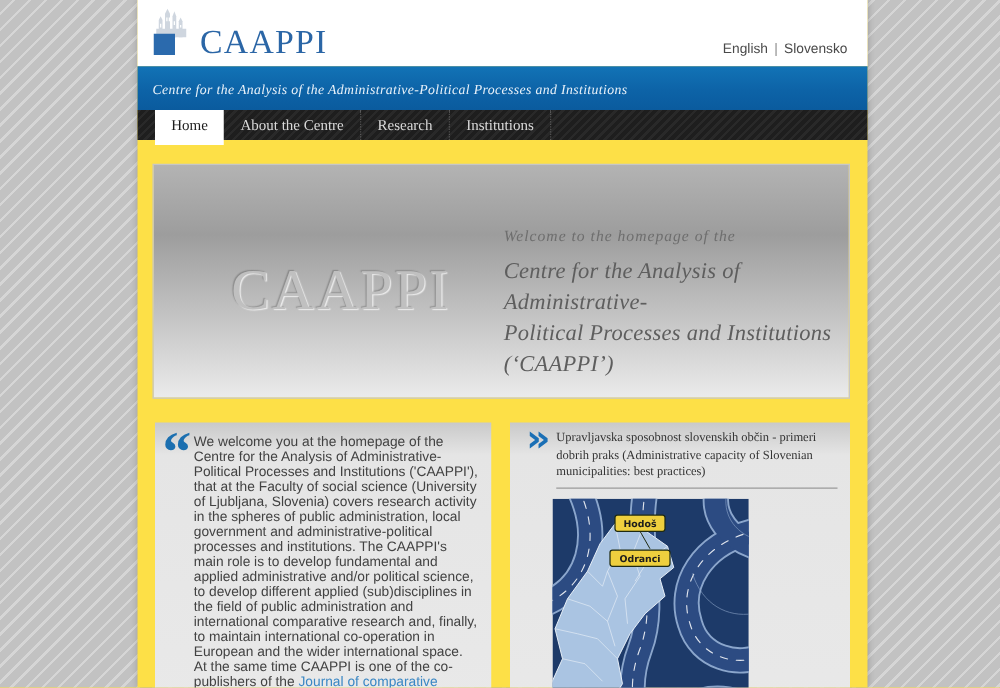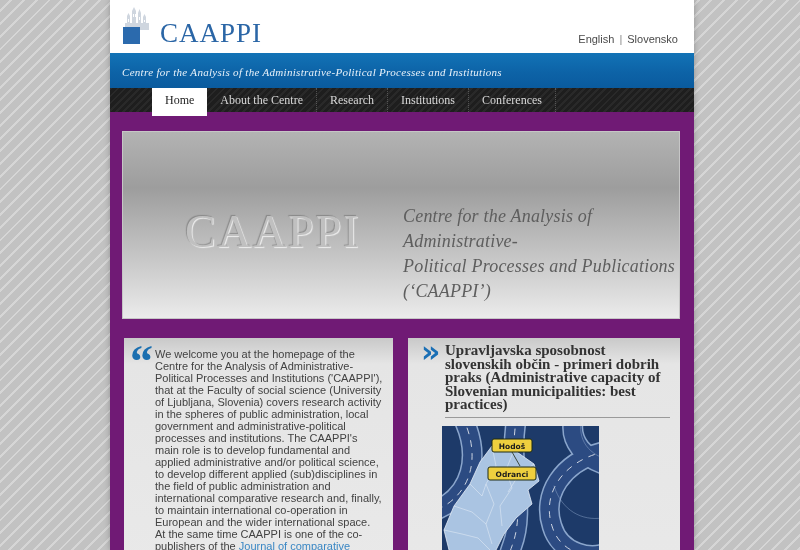--- a/index.html
+++ b/index.html
@@ -7,21 +7,21 @@
   body {
     position:relative; overflow:hidden;
     font-family:"Liberation Sans","DejaVu Sans",sans-serif;
     background-color:#c2c2c2;
     background-image:repeating-linear-gradient(135deg,
       rgba(255,255,255,0.0) 0px, rgba(255,255,255,0.0) 7px,
       rgba(255,255,255,0.32) 7px, rgba(255,255,255,0.32) 9px);
   }
   .page {
     position:absolute; left:110px; top:0; width:584px; height:550px;
-    background:#701a75; box-shadow:0 0 6px rgba(0,0,0,0.25);
+    background:#fde047; box-shadow:0 0 6px rgba(0,0,0,0.25);
   }
   
   .header { position:relative; height:53px; background:#fff; }
   .logo { position:absolute; left:12px; top:6px; width:42px; height:42px; cursor:pointer; }
   .logo-building { position:absolute; left:2px; top:0; opacity:0.85; }
   .logo-square { position:absolute; left:1px; top:21px; width:17px; height:17px; background:#2b6aad; }
   .brand {
     position:absolute; left:50px; top:19px;
     font-family:"Liberation Serif","DejaVu Serif",serif;
     font-size:27px; line-height:28px; color:#2b66a6; letter-spacing:1px; cursor:pointer;
@@ -41,21 +41,21 @@
     font-style:italic; font-size:11px; color:#e9f2fa; letter-spacing:0.3px;
   }
   
   .navbar {
     position:absolute; left:0; top:88px; width:100%; height:24px;
     background-color:#1e1e1e;
     background-image:repeating-linear-gradient(135deg,
       rgba(255,255,255,0.05) 0 2px, rgba(0,0,0,0) 2px 5px);
     padding-left:14px; overflow:visible; z-index:2;
   }
-  .navbar ul { list-style:none; display:flex; height:24px;margin-left:28px; }
+  .navbar ul { list-style:none; display:flex; height:24px; }
   .navbar li {
     font-family:"Liberation Serif","DejaVu Serif",serif;
     font-size:12px; color:#d9d9d9; line-height:24px; padding:0 13px;
     border-right:1px dotted rgba(255,255,255,0.22);
     cursor:pointer; white-space:nowrap;
   }
   .navbar li.active {
     background:#ffffff; color:#1c1c1c; height:28px; border-right:none;
   }
   .navbar li.active + li { border-left:none; }
@@ -98,22 +98,22 @@
     position:absolute; left:298px; top:338px; width:272px; height:260px;
     background:linear-gradient(180deg,#c9c9c9 0%, #e5e5e5 26px, #e9e9e9 100%);
     padding:6px 10px 0 37px;
   }
   .chevron-icon {
     position:absolute; left:13px; top:-3px;
     font-family:"DejaVu Sans",sans-serif; font-weight:bold;
     font-size:30px; line-height:34px; color:#1a6fb5;
   }
   .feature-title {
-    font-family:"Liberation Serif","DejaVu Serif",serif; font-weight:bold;
-    font-size:15px; line-height:13.5px; color:#333333; cursor:pointer;
+    font-family:"Liberation Serif","DejaVu Serif",serif; font-weight:normal;
+    font-size:10px; line-height:13.5px; color:#333333; cursor:pointer;
   }
   .feature-divider { border:none; border-top:1px solid #9a9a9a; margin:5px 0 0 0; }
   .map-wrap { margin:8px 0 0 -3px; width:157px; height:215px; cursor:pointer; }
   .map-wrap svg { display:block; }
 </style>
 </head>
 <body>
 
 <div class="page">
 
@@ -146,29 +146,29 @@
   <div class="tagline-bar">
     <div class="tagline">Centre for the Analysis of the Administrative-Political Processes and Institutions</div>
   </div>
 
   <div class="navbar">
     <ul>
       <li class="active">Home</li>
       <li>About the Centre</li>
       <li>Research</li>
       <li>Institutions</li>
-      <li>Conferences</li>
     </ul>
   </div>
 
   <div class="hero">
     <div class="hero-watermark">CAAPPI</div>
+    <div class="hero-welcome">Welcome to the homepage of the</div>
     <div class="hero-title">
       <div>Centre for the Analysis of Administrative-</div>
-      <div>Political Processes and Publications (‘CAAPPI’)</div>
+      <div>Political Processes and Institutions (‘CAAPPI’)</div>
     </div>
   </div>
 
   <div class="intro-box">
     <span class="quote-icon">“</span>
     <p class="intro-text"><span>We welcome you at the homepage of the Centre for the Analysis of Administrative-Political Processes and Institutions ('CAAPPI'), that at the Faculty of social science (University of Ljubljana, Slovenia) covers research activity in the spheres of public administration, local government and administrative-political processes and institutions. The CAAPPI's main role is to develop fundamental and applied administrative and/or political science, to develop different applied (sub)disciplines in the field of public administration and international comparative research and, finally, to maintain international co-operation in European and the wider international space. At the same time CAAPPI is one of the co-publishers of the </span><a>Journal of comparative politics (JCP)</a></p>
 
   </div>
 
   <div class="feature-box">

